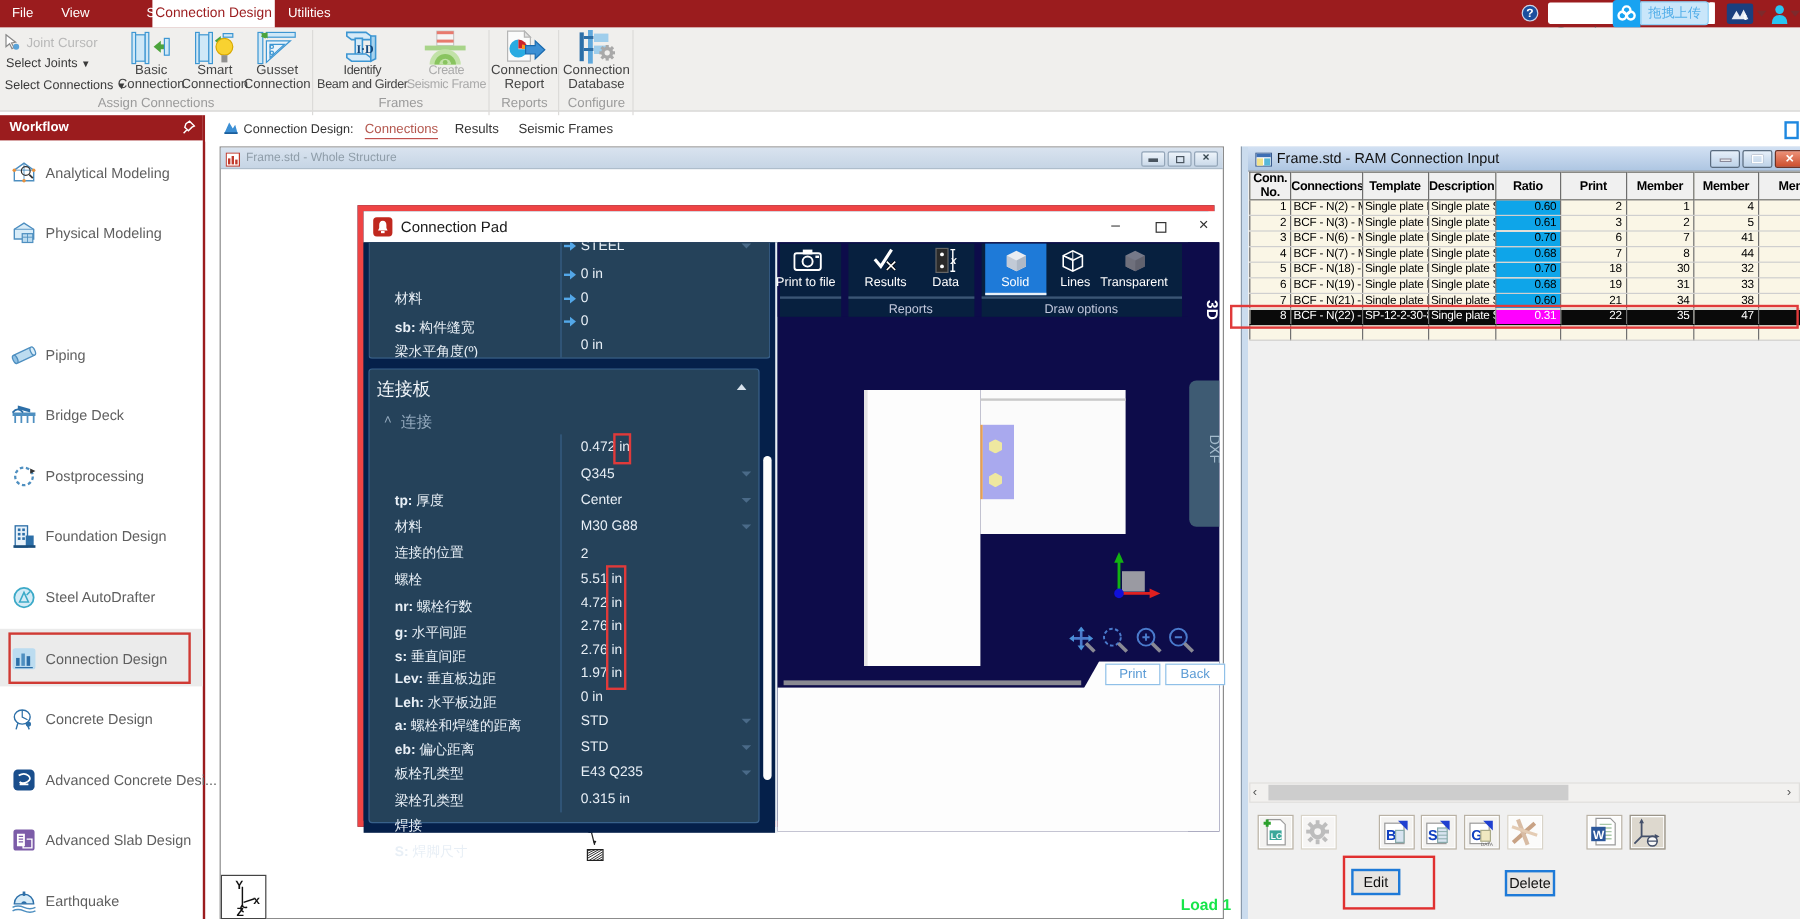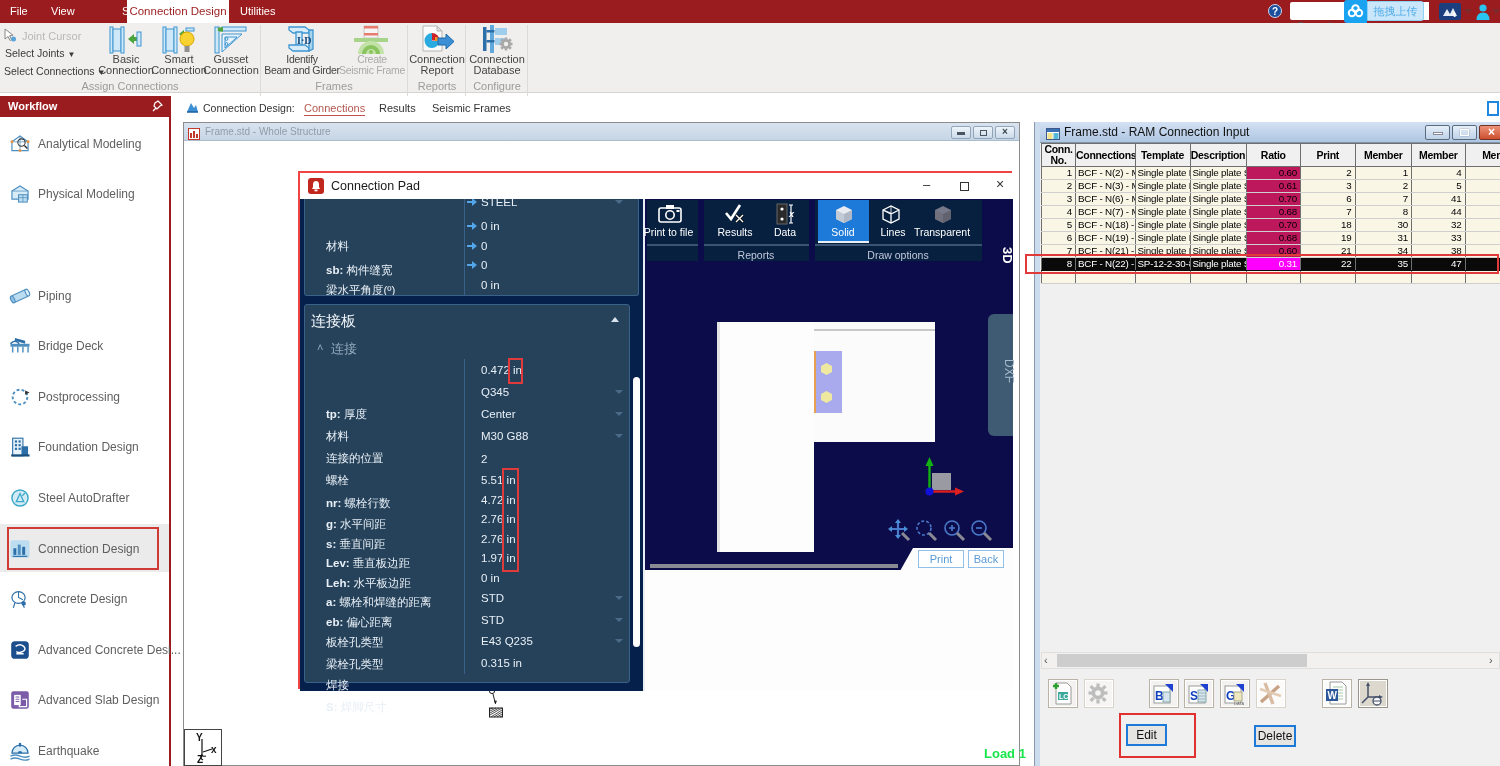--- a/index.html
+++ b/index.html
@@ -24,28 +24,28 @@
 .wftext { position:absolute; left:38px; top:50%; transform:translateY(-50%); font-size:12px; color:#5F5F5F; white-space:nowrap; }
 .wficon { position:absolute; left:9px; top:50%; transform:translateY(-50%); width:22px; height:22px; }
 
 #tabbar { left:171px; top:96px; width:1329px; height:22px; background:#ffffff; }
 
 .winbtn { position:absolute; width:20px; height:13px; background:linear-gradient(#EEF4FA,#CBDAEA); border:1px solid #93A5B8; border-radius:2px; color:#37474F; font-size:8px; line-height:11px; text-align:center; }
 
 .hcell2 { overflow:hidden; white-space:nowrap; border-right:1px solid #6E6E6E; border-bottom:1px solid #6E6E6E; background:#F0F0F0; font-size:10.5px; letter-spacing:-0.3px; font-weight:bold; color:#000; text-align:center; line-height:11px; padding:0; }
 .drow { height:12.7px; }
 .drow td { border-right:1px solid #707070; border-bottom:1px solid #CFCFCF; font-size:9.8px; letter-spacing:-0.2px; color:#000; padding:0; line-height:12px; white-space:nowrap; overflow:hidden; }
-.grn { background:#be185d; }
+.grn { background:#0ea5e9; }
 .mag { background:#FF00FF; color:#fff; }
 .r8 td { background:#0A0A0A; color:#fff; border-bottom-color:#0A0A0A; }
 .r8 td.mag { background:#FF00FF; }
 td.num { text-align:right; padding-right:3px; }
 td.txt { text-align:left; padding-left:2px; }
 
-#dlg { left:298px; top:171px; width:714px; height:518px; background:#05204A; border:2px solid #ef4444;padding-left:20px; }
+#dlg { left:298px; top:171px; width:714px; height:518px; background:#05204A; border:5px solid #ef4444;padding-left:20px; }
 .prow { position:absolute; left:0px; width:326px; height:22px; }
 .plab { position:absolute; left:21px; top:50%; transform:translateY(-50%); font-size:11.5px; color:#E8EFF6; white-space:nowrap;margin-top:44px; }
 .pval { position:absolute; left:176px; top:50%; transform:translateY(-50%); font-size:11.5px; color:#E8EFF6; white-space:nowrap; }
 .parr { position:absolute; left:162px; top:50%; margin-top:-4px; width:10px; height:8px; }
 .parr:before { content:""; position:absolute; left:0; top:3px; width:6px; height:2px; background:#53A7E8; }
 .parr:after { content:""; position:absolute; right:0; top:0; width:0; height:0; border-left:5px solid #53A7E8; border-top:4px solid transparent; border-bottom:4px solid transparent; }
 .pdd { position:absolute; left:310px; top:50%; transform:translateY(-50%); width:0; height:0; border-left:4px solid transparent; border-right:4px solid transparent; border-top:4px solid #4A6A88; }
 .redbox { position:absolute; border:2px solid #E03A3A; background:transparent; }
 .ttool { position:absolute; width:30px; height:29px; background:#F3F2F0; border:1px solid #B9B2A5; box-shadow:inset 0 0 0 1px #fff; }
 .blubtn { position:absolute; background:#E7E5E2; border:2px solid #1E7AD8; font-size:12px; color:#111; text-align:center; }
@@ -804,15 +804,15 @@
           <path d="M71 14 L78 21" stroke="#8A8A94" stroke-width="3"></path>
           <circle cx="93" cy="9" r="7" fill="none" stroke="#4A7ACC" stroke-width="1.6"></circle>
           <path d="M90 9 L96 9" stroke="#4A7ACC" stroke-width="1.6"></path>
           <path d="M98 14 L105 21" stroke="#8A8A94" stroke-width="3"></path>
         </svg></div>
 
   <div class="abs" style="left:345px; top:397px; width:368px; height:120px; background:#FDFDFD;"></div>
   <div class="abs" style="left:600px; top:375px; width:113px; height:23px; background:#FDFDFD; clip-path:polygon(13px 0, 113px 0, 113px 23px, 0 23px);"></div>
   <div class="abs" style="left:350px; top:391px; width:248px; height:4px; background:#8A8A92;"></div>
   <div class="abs" style="left:618px; top:377px; width:46px; height:18px; background:#fff; border:1px solid #90C0E8; font-size:11px; color:#5B9BD5; text-align:center; line-height:16px;">Print</div>
-  <div class="abs" style="left:668px; top:377px; width:36px; height:18px; background:#fff; border:1px solid #90C0E8; font-size:11px; color:#5B9BD5; text-align:center; line-height:16px;">Back</div>
+  <div class="abs" style="left:668px; top:377px; width:50px; height:18px; background:#fff; border:1px solid #90C0E8; font-size:11px; color:#5B9BD5; text-align:center; line-height:16px;">Back</div>
 </div>
 </div>
 
 </body></html>

